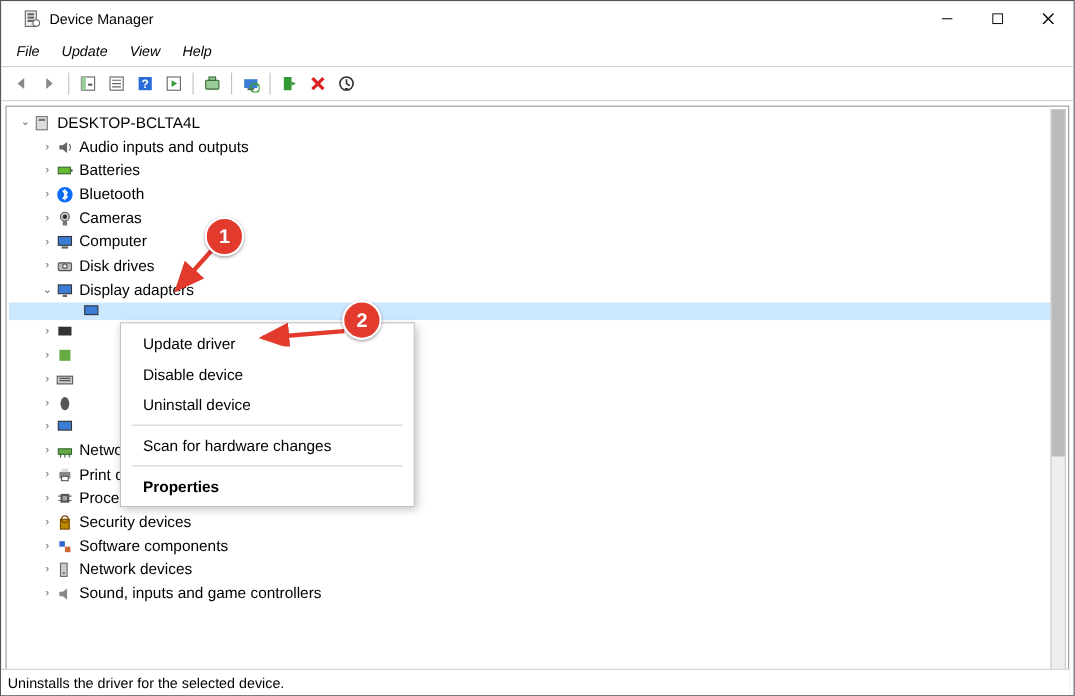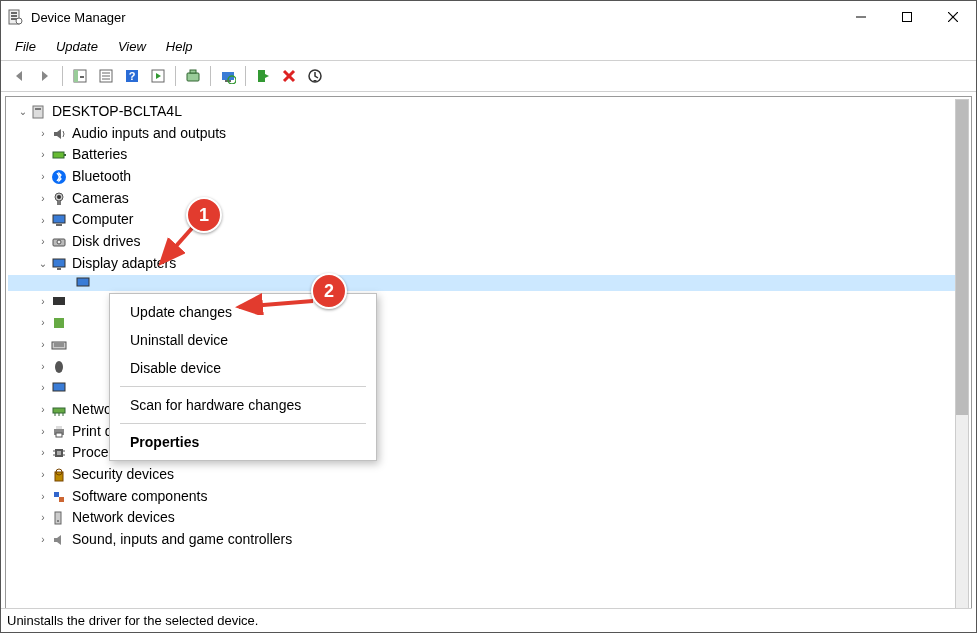--- a/index.html
+++ b/index.html
@@ -1,19 +1,19 @@
 <!DOCTYPE html>
 <html><head>
 <meta charset="utf-8">
 <style>
   * { box-sizing: border-box; margin: 0; padding: 0; font-family: "Segoe UI", Tahoma, sans-serif; }
   body { background: #fff; width: 977px; height: 633px; overflow: hidden; position: relative; border: 1px solid #555; }
   
   
-  .titlebar { display: flex; align-items: center; height: 32px; padding: 0 0 0 6px; }
+  .titlebar { display: flex; align-items: center; height: 32px; padding: 0 0 0 20px; }
   .titlebar-icon { width: 16px; height: 16px; margin-right: 8px; display:flex; align-items:center; justify-content:center; }
   .titlebar-title { flex: 1; font-size: 13px; }
   .win-controls { display: flex; }
   .win-btn { width: 46px; height: 32px; display: flex; align-items: center; justify-content: center; font-family: "Segoe MDL2 Assets", sans-serif; font-size: 12px; }
   
   
   .menubar { display: flex; padding: 2px 4px; border-bottom: 1px solid #d0d0d0; }
   .menu-item { padding: 4px 10px; font-size: 13px; font-style: italic; }
   
   
@@ -381,23 +381,23 @@
         </span>
       <span>Sound, inputs and game controllers</span>
     </div>
   </div>
   <div class="tree-scrollbar">
     <div class="tree-scrollbar-thumb"></div>
   </div>
 </div>
 
 <div class="ctx-menu" style="left:108px; top:292px; width:268px;">
-  <div class="ctx-item">Update changes</div>
+  <div class="ctx-item">Update driver</div>
+  <div class="ctx-item">Disable device</div>
   <div class="ctx-item">Uninstall device</div>
-  <div class="ctx-item">Disable device</div>
   <div class="ctx-sep"></div>
   <div class="ctx-item">Scan for hardware changes</div>
   <div class="ctx-sep"></div>
   <div class="ctx-item bold">Properties</div>
 </div>
 
 <div class="callout" style="left:185px; top:196px;">
     <span>1</span>
   </div>
 <svg class="arrow" style="left:150px; top:220px;" width="50" height="50">

